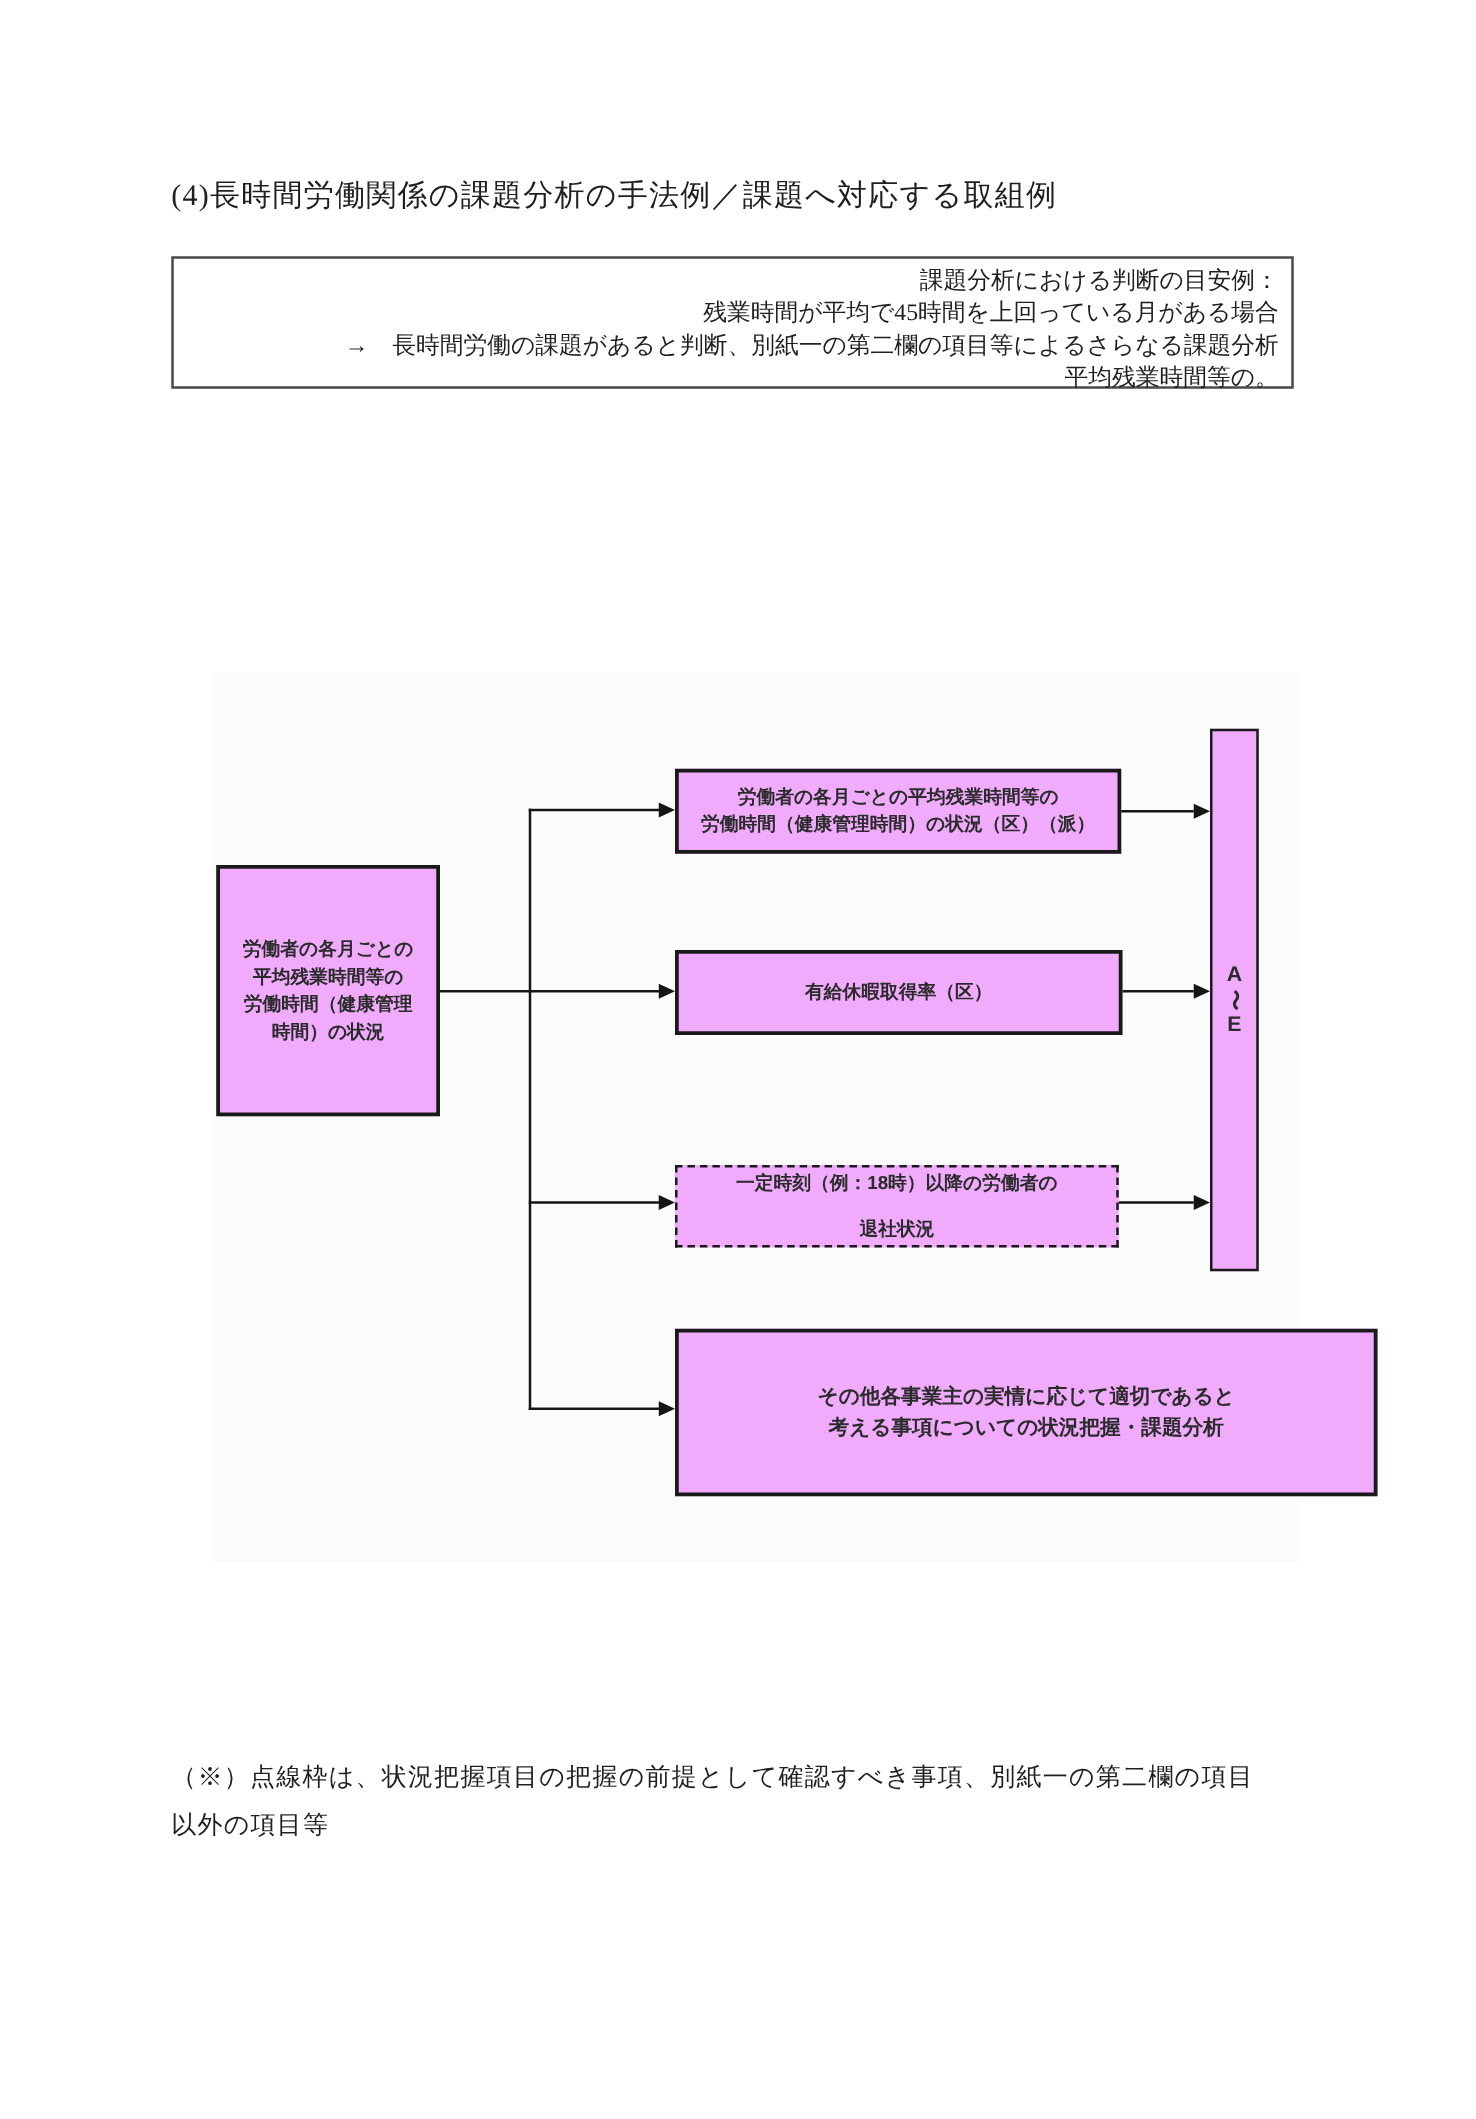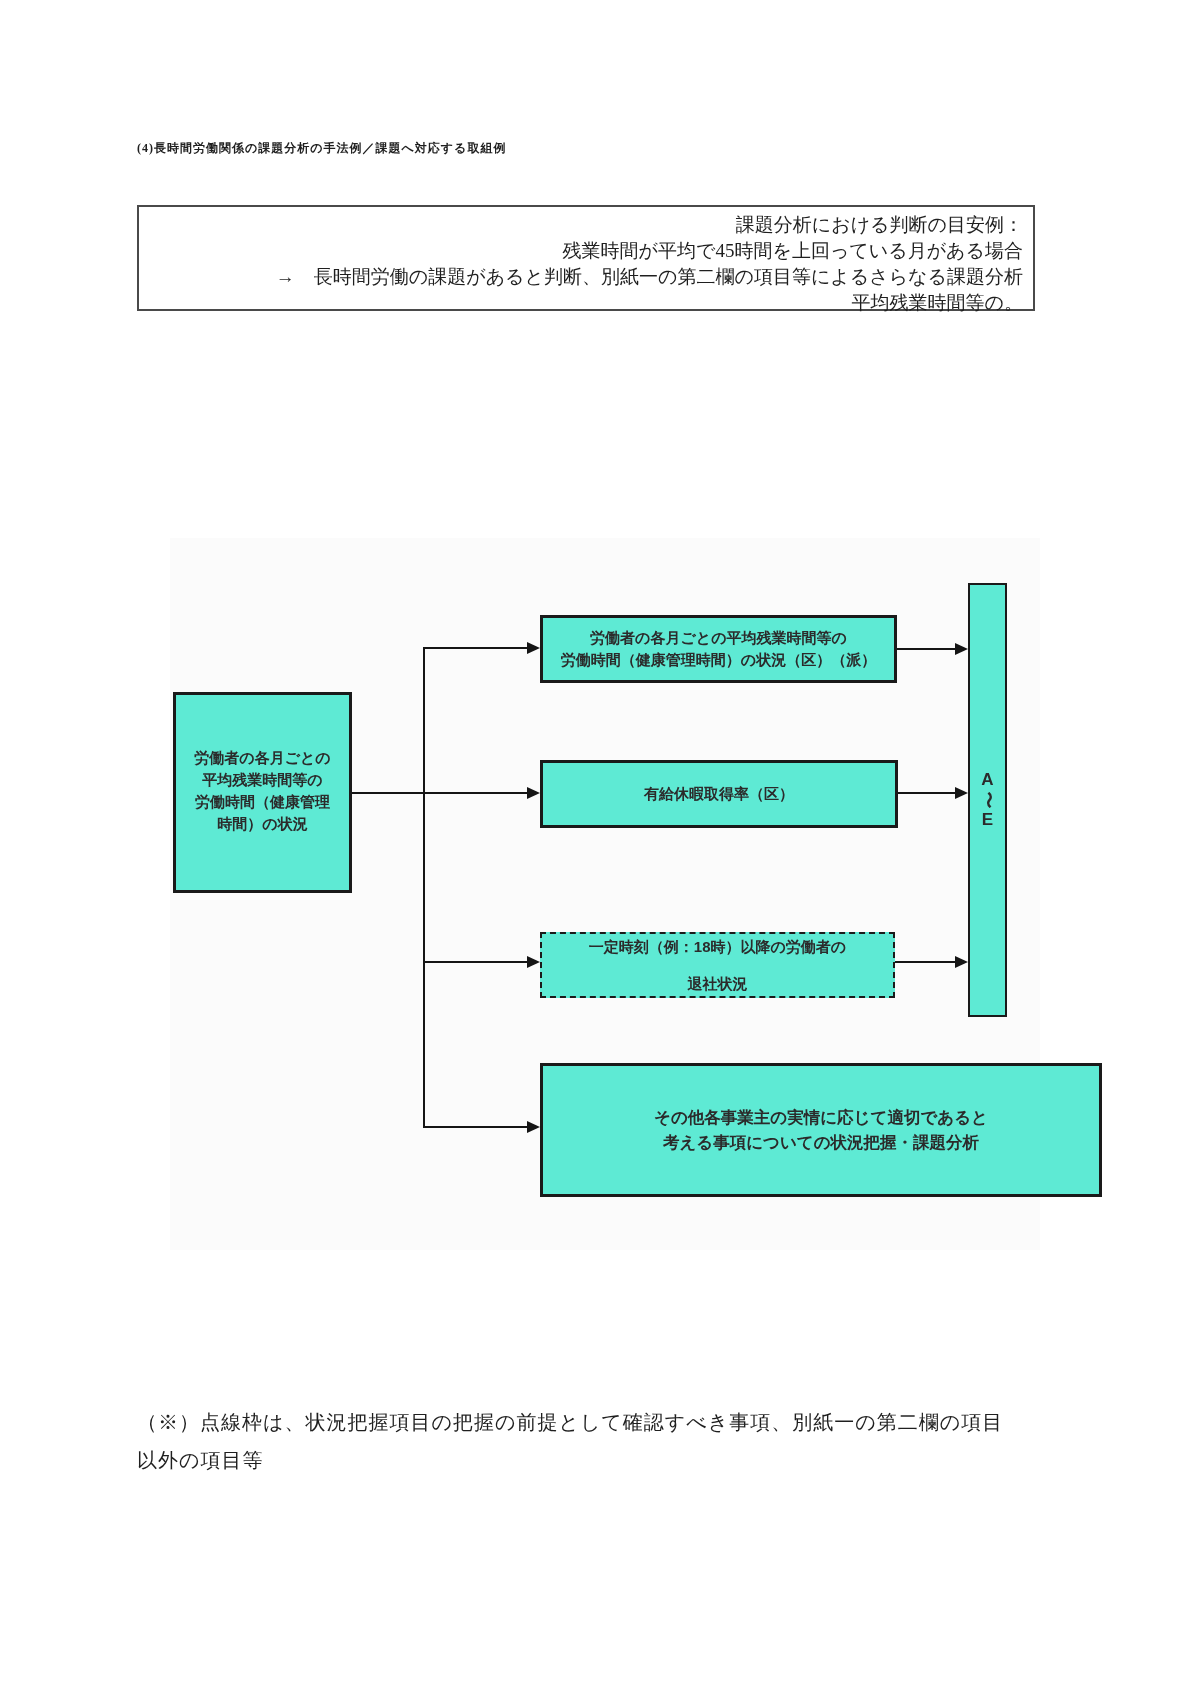--- a/index.html
+++ b/index.html
@@ -11,24 +11,23 @@
     width: 1181px;
     height: 1695px;
     position: relative;
     font-family: "Liberation Serif", serif;
     color: #1f1f1f;
   }
   .page-title {
     position: absolute;
     left: 137px;
     top: 140px;
-    font-size: 12px;
+    font-size: 24px;
     letter-spacing: 1px;
     white-space: nowrap;
-    font-weight: bold;
   }
   .criteria-box {
     position: absolute;
     left: 137px;
     top: 205px;
     width: 874px;
     height: 92px;
     border: 2px solid #4a4a4a;
     padding: 5px 10px;
     font-size: 19px;
@@ -42,36 +41,36 @@
     left: 170px;
     top: 538px;
     width: 870px;
     height: 712px;
     background: #fbfbfb;
     font-family: "Liberation Sans", sans-serif;
   }
   .dbox {
     position: absolute;
     border: 3px solid #1a1a1a;
-    background: #5eead4;
+    background: #f0abfc;
     display: flex;
     flex-direction: column;
     align-items: center;
     justify-content: center;
     text-align: center;
     font-weight: bold;
     color: #2b2b2b;
     font-size: 15px;
     line-height: 22px;
     box-sizing: border-box;
   }
   .dbox.dashed { border: 2px dashed #1a1a1a; gap: 15px; }
   .dbox .bline { white-space: nowrap; }
 
-  .source-box { left: 3px;   top: 154px; width: 179px; height: 201px; font-size: 15px; font-family: Liberation Mono, monospace; }
+  .source-box { left: 3px;   top: 154px; width: 179px; height: 201px; font-size: 15px; }
   .item-box-1 { left: 370px; top: 77px;  width: 357px; height: 68px; }
   .item-box-2 { left: 370px; top: 222px; width: 358px; height: 68px; }
   .item-box-3 { left: 370px; top: 394px; width: 355px; height: 66px; }
   .item-box-4 { left: 370px; top: 525px; width: 562px; height: 134px; font-size: 16.5px; line-height: 25px; }
   .range-box  { left: 798px; top: 45px;  width: 39px;  height: 434px; border-width: 2px; font-size: 17px; line-height: 20px; }
   .range-box .wave { transform: rotate(90deg); display: inline-block; }
 
   .hline, .vline {
     position: absolute;
     background: #151515;

